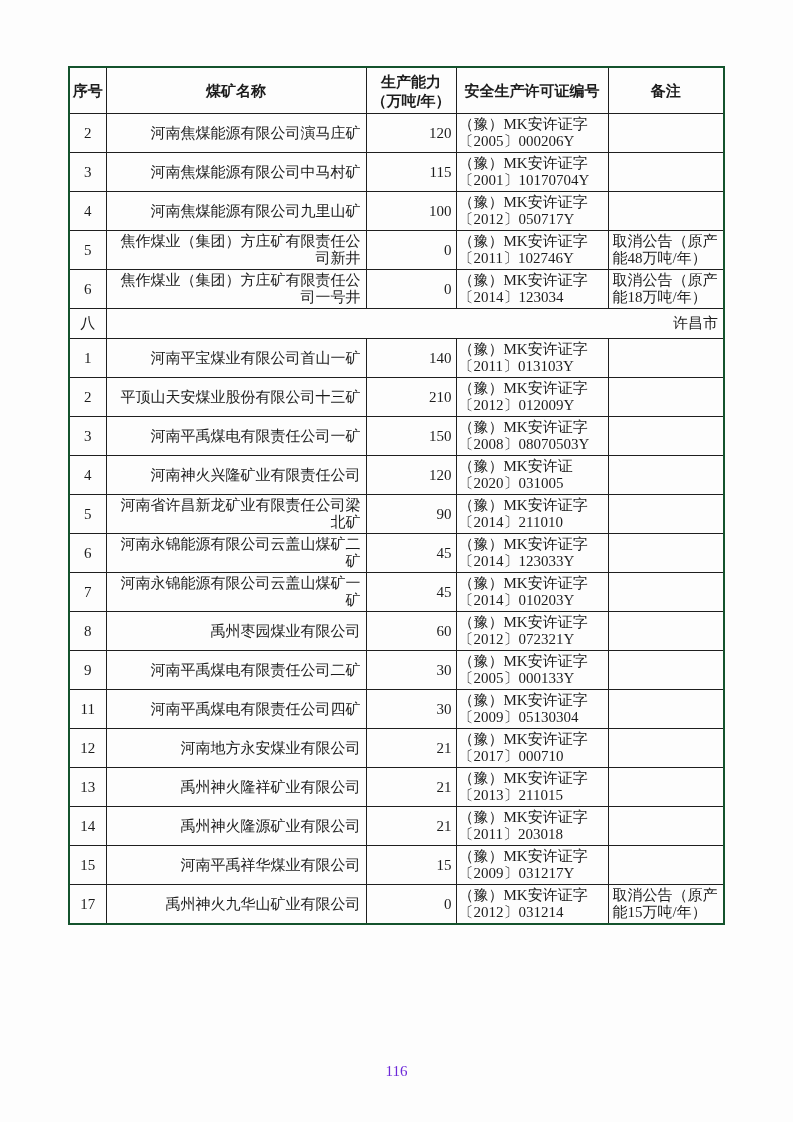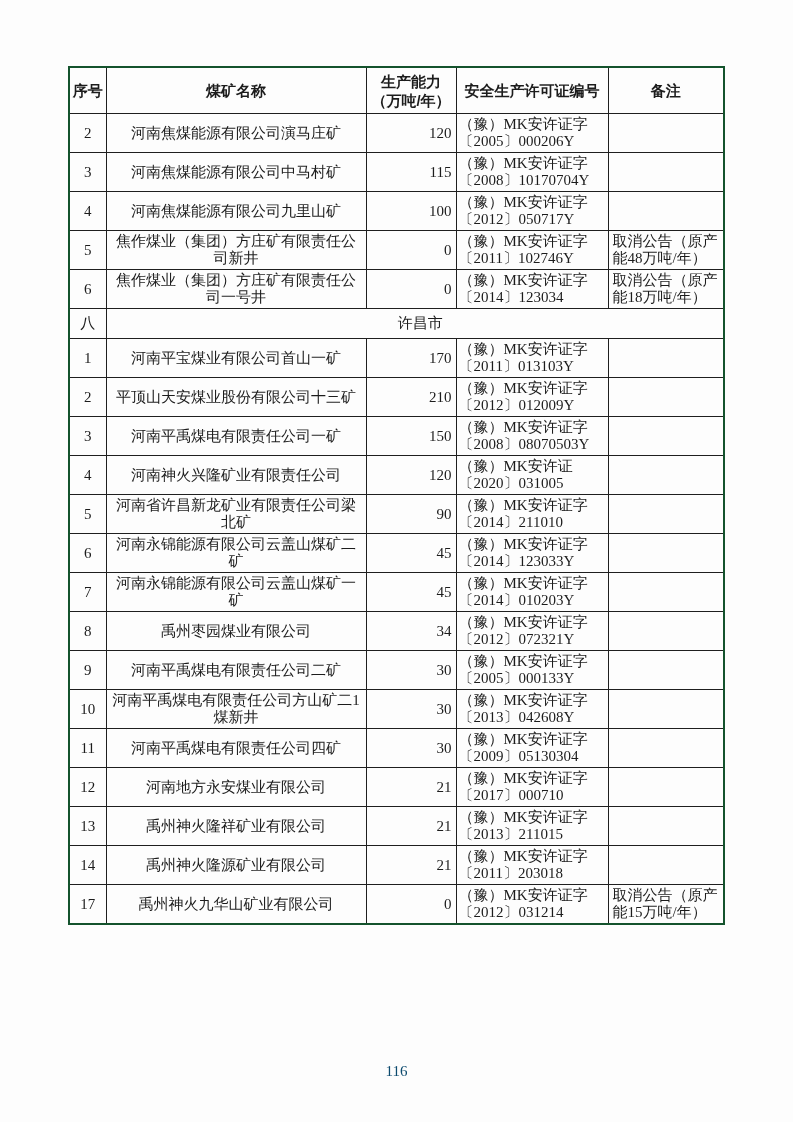--- a/index.html
+++ b/index.html
@@ -47,36 +47,36 @@
     font-weight: bold;
     text-align: center;
     height: 43px;
     line-height: 19px;
     padding: 1px 2px;
   }
   th.prewrap { white-space: pre-line; }
 
   tbody td { height: 36px; }
   td.cell-no       { text-align: center; }
-  td.cell-name     { text-align: center; padding: 1px 5px; }
+  td.cell-name     { text-align: right; padding: 1px 5px; }
   td.cell-capacity { text-align: right; }
   td.cell-license  { text-align: left; padding: 1px 2px; }
   td.cell-remark   { text-align: left; padding: 1px 4px; }
 
   tr.section-row td { height: 27px; }
   tr.section-row td.cell-name { padding-left: 16px; }
 
   .page-number {
     position: absolute;
     top: 1063px;
     left: 0;
     width: 793px;
     text-align: center;
     font-size: 15px;
-    color: #0c4a6e;
+    color: #6d28d9;
   }
 </style>
 </head>
 <body>
 
 <div class="sheet">
 
   <table class="doc-table">
     <colgroup>
       <col class="c-no">
@@ -100,21 +100,21 @@
           <td class="cell-no">2</td>
           <td class="cell-name">河南焦煤能源有限公司演马庄矿</td>
           <td class="cell-capacity">120</td>
           <td class="cell-license">（豫）MK安许证字〔2005〕000206Y</td>
           <td class="cell-remark"></td>
         </tr>
         <tr>
           <td class="cell-no">3</td>
           <td class="cell-name">河南焦煤能源有限公司中马村矿</td>
           <td class="cell-capacity">115</td>
-          <td class="cell-license">（豫）MK安许证字〔2008〕10170704Y</td>
+          <td class="cell-license">（豫）MK安许证字〔2001〕10170704Y</td>
           <td class="cell-remark"></td>
         </tr>
         <tr>
           <td class="cell-no">4</td>
           <td class="cell-name">河南焦煤能源有限公司九里山矿</td>
           <td class="cell-capacity">100</td>
           <td class="cell-license">（豫）MK安许证字〔2012〕050717Y</td>
           <td class="cell-remark"></td>
         </tr>
         <tr>
@@ -131,21 +131,21 @@
           <td class="cell-license">（豫）MK安许证字〔2014〕123034</td>
           <td class="cell-remark">取消公告（原产能18万吨/年）</td>
         </tr>
         <tr class="section-row">
           <td class="cell-no">八</td>
           <td class="cell-name" colspan="4">许昌市</td>
         </tr>
         <tr>
           <td class="cell-no">1</td>
           <td class="cell-name">河南平宝煤业有限公司首山一矿</td>
-          <td class="cell-capacity">170</td>
+          <td class="cell-capacity">140</td>
           <td class="cell-license">（豫）MK安许证字〔2011〕013103Y</td>
           <td class="cell-remark"></td>
         </tr>
         <tr>
           <td class="cell-no">2</td>
           <td class="cell-name">平顶山天安煤业股份有限公司十三矿</td>
           <td class="cell-capacity">210</td>
           <td class="cell-license">（豫）MK安许证字〔2012〕012009Y</td>
           <td class="cell-remark"></td>
         </tr>
@@ -180,39 +180,32 @@
         <tr>
           <td class="cell-no">7</td>
           <td class="cell-name">河南永锦能源有限公司云盖山煤矿一矿</td>
           <td class="cell-capacity">45</td>
           <td class="cell-license">（豫）MK安许证字〔2014〕010203Y</td>
           <td class="cell-remark"></td>
         </tr>
         <tr>
           <td class="cell-no">8</td>
           <td class="cell-name">禹州枣园煤业有限公司</td>
-          <td class="cell-capacity">34</td>
+          <td class="cell-capacity">60</td>
           <td class="cell-license">（豫）MK安许证字〔2012〕072321Y</td>
           <td class="cell-remark"></td>
         </tr>
         <tr>
           <td class="cell-no">9</td>
           <td class="cell-name">河南平禹煤电有限责任公司二矿</td>
           <td class="cell-capacity">30</td>
           <td class="cell-license">（豫）MK安许证字〔2005〕000133Y</td>
           <td class="cell-remark"></td>
         </tr>
         <tr>
-          <td class="cell-no">10</td>
-          <td class="cell-name">河南平禹煤电有限责任公司方山矿二1煤新井</td>
-          <td class="cell-capacity">30</td>
-          <td class="cell-license">（豫）MK安许证字〔2013〕042608Y</td>
-          <td class="cell-remark"></td>
-        </tr>
-        <tr>
           <td class="cell-no">11</td>
           <td class="cell-name">河南平禹煤电有限责任公司四矿</td>
           <td class="cell-capacity">30</td>
           <td class="cell-license">（豫）MK安许证字〔2009〕05130304</td>
           <td class="cell-remark"></td>
         </tr>
         <tr>
           <td class="cell-no">12</td>
           <td class="cell-name">河南地方永安煤业有限公司</td>
           <td class="cell-capacity">21</td>
@@ -224,20 +217,27 @@
           <td class="cell-name">禹州神火隆祥矿业有限公司</td>
           <td class="cell-capacity">21</td>
           <td class="cell-license">（豫）MK安许证字〔2013〕211015</td>
           <td class="cell-remark"></td>
         </tr>
         <tr>
           <td class="cell-no">14</td>
           <td class="cell-name">禹州神火隆源矿业有限公司</td>
           <td class="cell-capacity">21</td>
           <td class="cell-license">（豫）MK安许证字〔2011〕203018</td>
+          <td class="cell-remark"></td>
+        </tr>
+        <tr>
+          <td class="cell-no">15</td>
+          <td class="cell-name">河南平禹祥华煤业有限公司</td>
+          <td class="cell-capacity">15</td>
+          <td class="cell-license">（豫）MK安许证字〔2009〕031217Y</td>
           <td class="cell-remark"></td>
         </tr>
         <tr>
           <td class="cell-no">17</td>
           <td class="cell-name">禹州神火九华山矿业有限公司</td>
           <td class="cell-capacity">0</td>
           <td class="cell-license">（豫）MK安许证字〔2012〕031214</td>
           <td class="cell-remark">取消公告（原产能15万吨/年）</td>
         </tr>
       </tbody>

